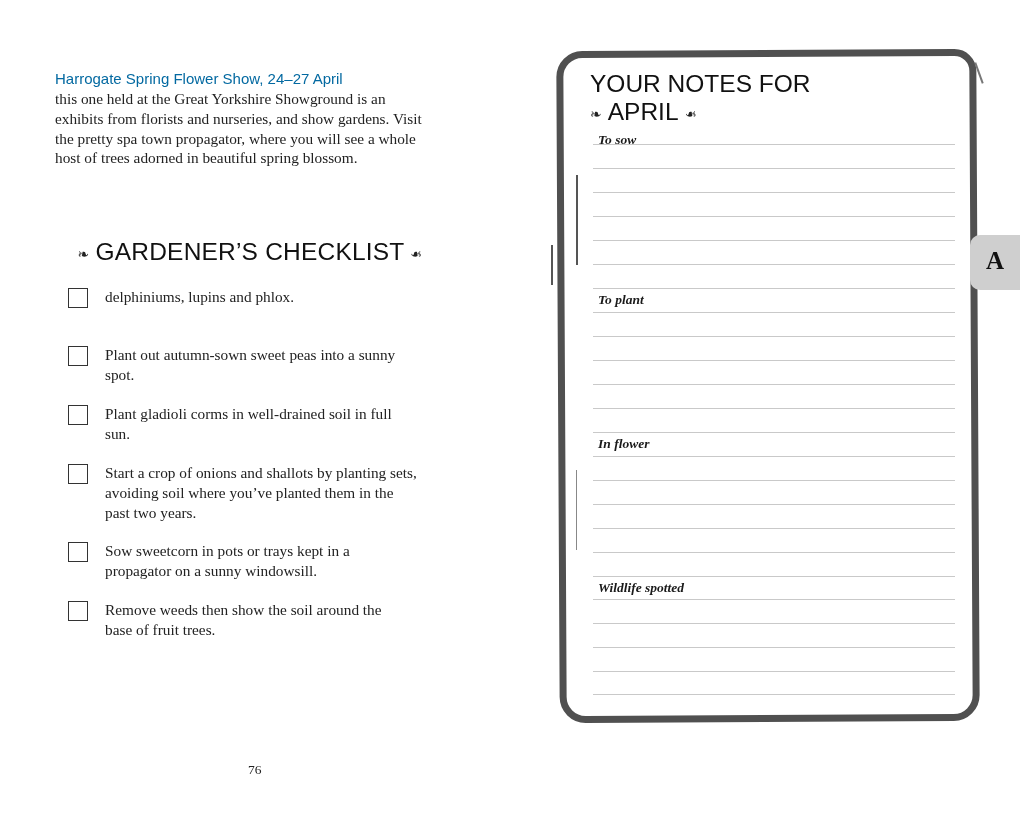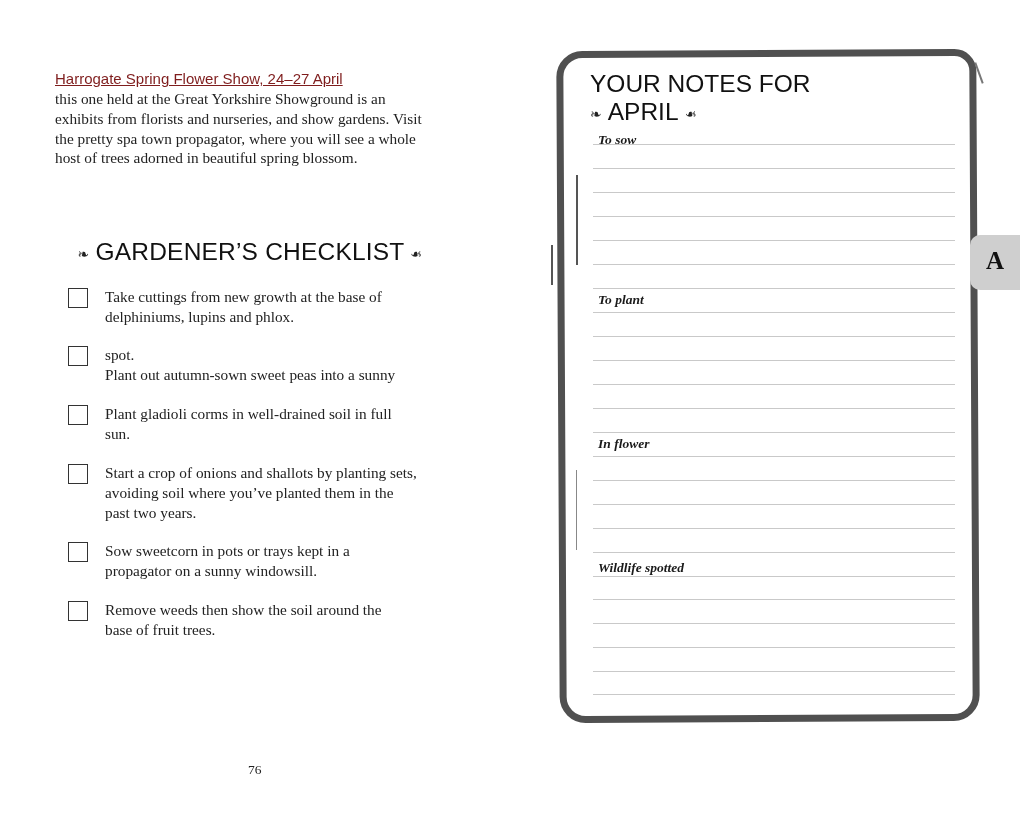--- a/index.html
+++ b/index.html
@@ -1,19 +1,19 @@
 <!DOCTYPE html>
 <html><head>
   <meta charset="utf-8">
   <style>
     html, body { margin: 0; padding: 0; background: #ffffff; }
     body { width: 1020px; height: 818px; position: relative; overflow: hidden; color: #1a1a1a; }
 
     .left-page { position: absolute; left: 0; top: 0; width: 500px; height: 818px; }
-    .event-title { position: absolute; left: 55px; top: 70px; font-family: "Liberation Sans", sans-serif; font-size: 15px; color: #7f1d1d; white-space: nowrap; text-decoration: underline; }
+    .event-title { position: absolute; left: 55px; top: 70px; font-family: "Liberation Sans", sans-serif; font-size: 15px; color: #0369a1; white-space: nowrap; }
     .event-body { position: absolute; left: 55px; top: 89px; width: 390px; font-family: "Liberation Serif", serif; font-size: 15.3px; line-height: 19.8px; color: #222; }
     .event-body .ln { display: block; white-space: nowrap; }
 
     .checklist-heading { position: absolute; left: 60px; top: 238px; width: 380px; text-align: center; font-family: "Liberation Sans", sans-serif; font-size: 24.5px; letter-spacing: 0.2px; color: #111; white-space: nowrap; }
     .flourish { font-family: "DejaVu Serif", serif; font-size: 14px; vertical-align: middle; color: #222; display: inline-block; }
     .flourish.left { margin-right: 6px; }
     .flourish.right { margin-left: 6px; transform: scaleX(-1); }
 
     .check-item { position: absolute; left: 68px; width: 380px; }
     .checkbox { position: absolute; left: 0; top: 1px; width: 20px; height: 20px; border: 1.5px solid #333; box-sizing: border-box; background: #fff; cursor: pointer; }
@@ -46,30 +46,29 @@
     <span class="ln">host of trees adorned in beautiful spring blossom.</span>
   </div>
 
   <div class="checklist-heading">
     <span class="flourish left">❧</span><span>GARDENER’S CHECKLIST</span><span class="flourish right">❧</span>
   </div>
 
   <div class="check-item" style="top:287px;">
     <div class="checkbox"></div>
     <div class="check-text">
-      <span class="ln">Take cuttings from new growth at the base of</span>
       <span class="ln">delphiniums, lupins and phlox.</span>
     </div>
   </div>
 
   <div class="check-item" style="top:345px;">
     <div class="checkbox"></div>
     <div class="check-text">
+      <span class="ln">Plant out autumn-sown sweet peas into a sunny</span>
       <span class="ln">spot.</span>
-      <span class="ln">Plant out autumn-sown sweet peas into a sunny</span>
     </div>
   </div>
 
   <div class="check-item" style="top:404px;">
     <div class="checkbox"></div>
     <div class="check-text">
       <span class="ln">Plant gladioli corms in well-drained soil in full</span>
       <span class="ln">sun.</span>
     </div>
   </div>
@@ -131,21 +130,21 @@
 
 <div class="rule" style="top:432px;"></div>
 <div class="section-label" style="top:436px;">In flower</div>
 <div class="rule" style="top:456px;"></div>
 <div class="rule" style="top:480px;"></div>
 <div class="rule" style="top:504px;"></div>
 <div class="rule" style="top:528px;"></div>
 <div class="rule" style="top:552px;"></div>
 
 <div class="rule" style="top:576px;"></div>
-<div class="section-label" style="top:560px;">Wildlife spotted</div>
+<div class="section-label" style="top:580px;">Wildlife spotted</div>
 <div class="rule" style="top:599px;"></div>
 <div class="rule" style="top:623px;"></div>
 <div class="rule" style="top:647px;"></div>
 <div class="rule" style="top:671px;"></div>
 <div class="rule" style="top:694px;"></div>
 
 <div class="index-tab">
   <span class="index-tab-letter">A</span>
 </div>
 

